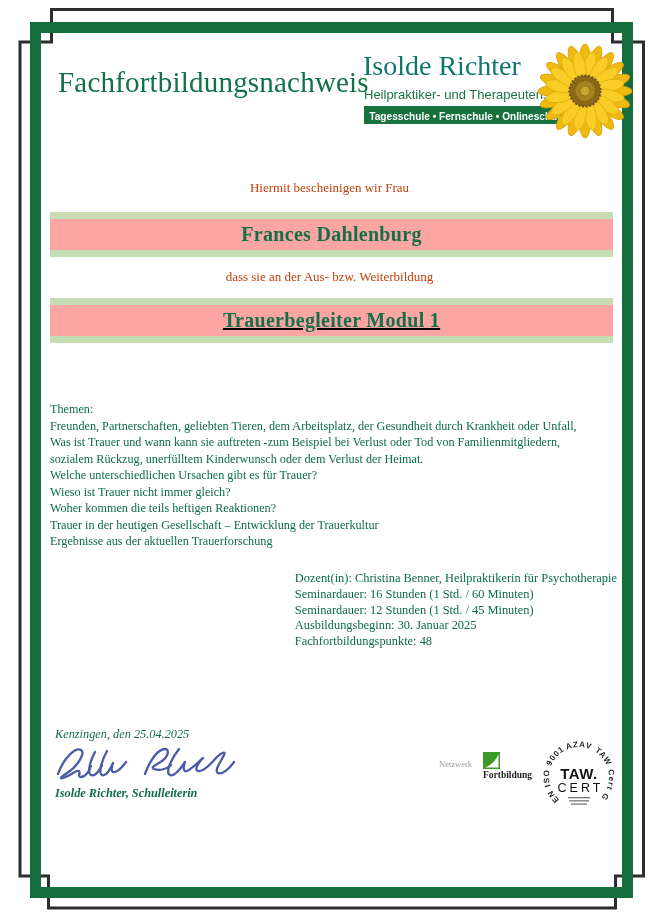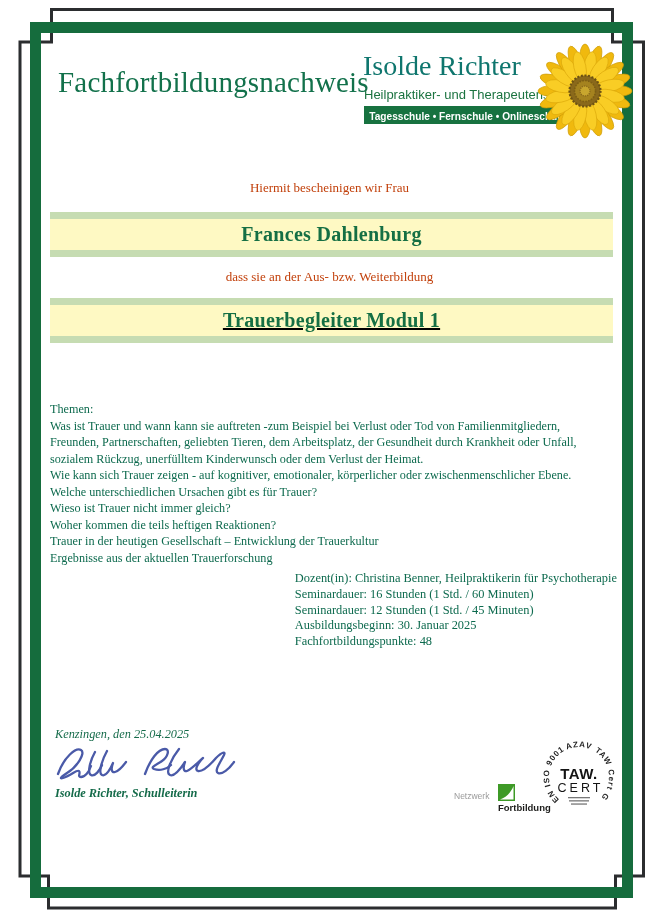--- a/index.html
+++ b/index.html
@@ -20,21 +20,21 @@
                transform:scaleX(0.88);transform-origin:0 0;padding-left:6px;}
   .sunflower{position:absolute;left:537px;top:43px;}
 
   
   .center-line{position:absolute;left:0;width:659px;text-align:center;color:#c2410c;font-size:13px;}
   .line-intro{top:180px;}
   .line-dass{top:269px;}
   .line-erfolg{top:360px;}
 
   
-  .band{position:absolute;left:50px;width:563px;height:31px;background:#fef9c3;
+  .band{position:absolute;left:50px;width:563px;height:31px;background:#fca5a5;
         border-top:7px solid #c6dcb2;border-bottom:7px solid #c6dcb2;}
   .band1{top:212px;}
   .band2{top:298px;text-decoration:underline;}
   .band-text{width:100%;text-align:center;line-height:31px;font-size:20px;font-weight:bold;
              color:#156f44;letter-spacing:0.3px;}
 
   
   .topics{position:absolute;left:50px;top:401px;color:#0d6a4e;font-size:12.2px;
           line-height:16.5px;white-space:nowrap;}
 
@@ -43,22 +43,22 @@
            font-size:12.4px;line-height:15.8px;white-space:nowrap;}
 
   
   .place-date{position:absolute;left:55px;top:727px;font-size:12.3px;font-style:italic;
               color:#156b4a;}
   .signature-svg{position:absolute;left:48px;top:740px;}
   .signatory{position:absolute;left:55px;top:786px;font-size:12.3px;font-style:italic;
              font-weight:bold;color:#156b4a;}
 
   
-  .netzwerk{position:absolute;left:452px;top:751px;width:100px;height:32px;
-            font-family:Liberation Sans, sans-serif;margin-top:32px;}
+  .netzwerk{position:absolute;left:437px;top:751px;width:100px;height:32px;
+            font-family:Liberation Serif, serif;}
   .nw-top{position:absolute;left:2px;top:8px;font-size:8.5px;color:#9a9a9a;}
   .nw-square{position:absolute;left:46px;top:1px;}
   .nw-bottom{position:absolute;left:46px;top:19px;font-size:9.5px;font-weight:bold;color:#1d1d1b;}
 
   
   .taw{position:absolute;left:534px;top:732px;}
   .taw .arc-text{font-family:"Liberation Sans",sans-serif;font-size:8px;font-weight:bold;
                  fill:#1f1f1f;letter-spacing:1px;}
   .taw .taw-main{font-family:"Liberation Sans",sans-serif;font-size:15px;font-weight:bold;
                  fill:#141414;letter-spacing:0.5px;}
@@ -144,24 +144,23 @@
 
   <div class="center-line line-dass">dass sie an der Aus- bzw. Weiterbildung</div>
 
   <div class="band band2">
     <div class="band-text">Trauerbegleiter Modul 1</div>
   </div>
 
 
   <div class="topics">
     <div>Themen:</div>
+    <div>Freunden, Partnerschaften, geliebten Tieren, dem Arbeitsplatz, der Gesundheit durch Krankheit oder Unfall,</div>
     <div>Was ist Trauer und wann kann sie auftreten -zum Beispiel bei Verlust oder Tod von Familienmitgliedern,</div>
-    <div>Freunden, Partnerschaften, geliebten Tieren, dem Arbeitsplatz, der Gesundheit durch Krankheit oder Unfall,</div>
     <div>sozialem Rückzug, unerfülltem Kinderwunsch oder dem Verlust der Heimat.</div>
-    <div>Wie kann sich Trauer zeigen - auf kognitiver, emotionaler, körperlicher oder zwischenmenschlicher Ebene.</div>
     <div>Welche unterschiedlichen Ursachen gibt es für Trauer?</div>
     <div>Wieso ist Trauer nicht immer gleich?</div>
     <div>Woher kommen die teils heftigen Reaktionen?</div>
     <div>Trauer in der heutigen Gesellschaft – Entwicklung der Trauerkultur</div>
     <div>Ergebnisse aus der aktuellen Trauerforschung</div>
   </div>
 
   <div class="details">
     <div>Dozent(in): Christina Benner, Heilpraktikerin für Psychotherapie</div>
     <div>Seminardauer: 16 Stunden (1 Std. / 60 Minuten)</div>

